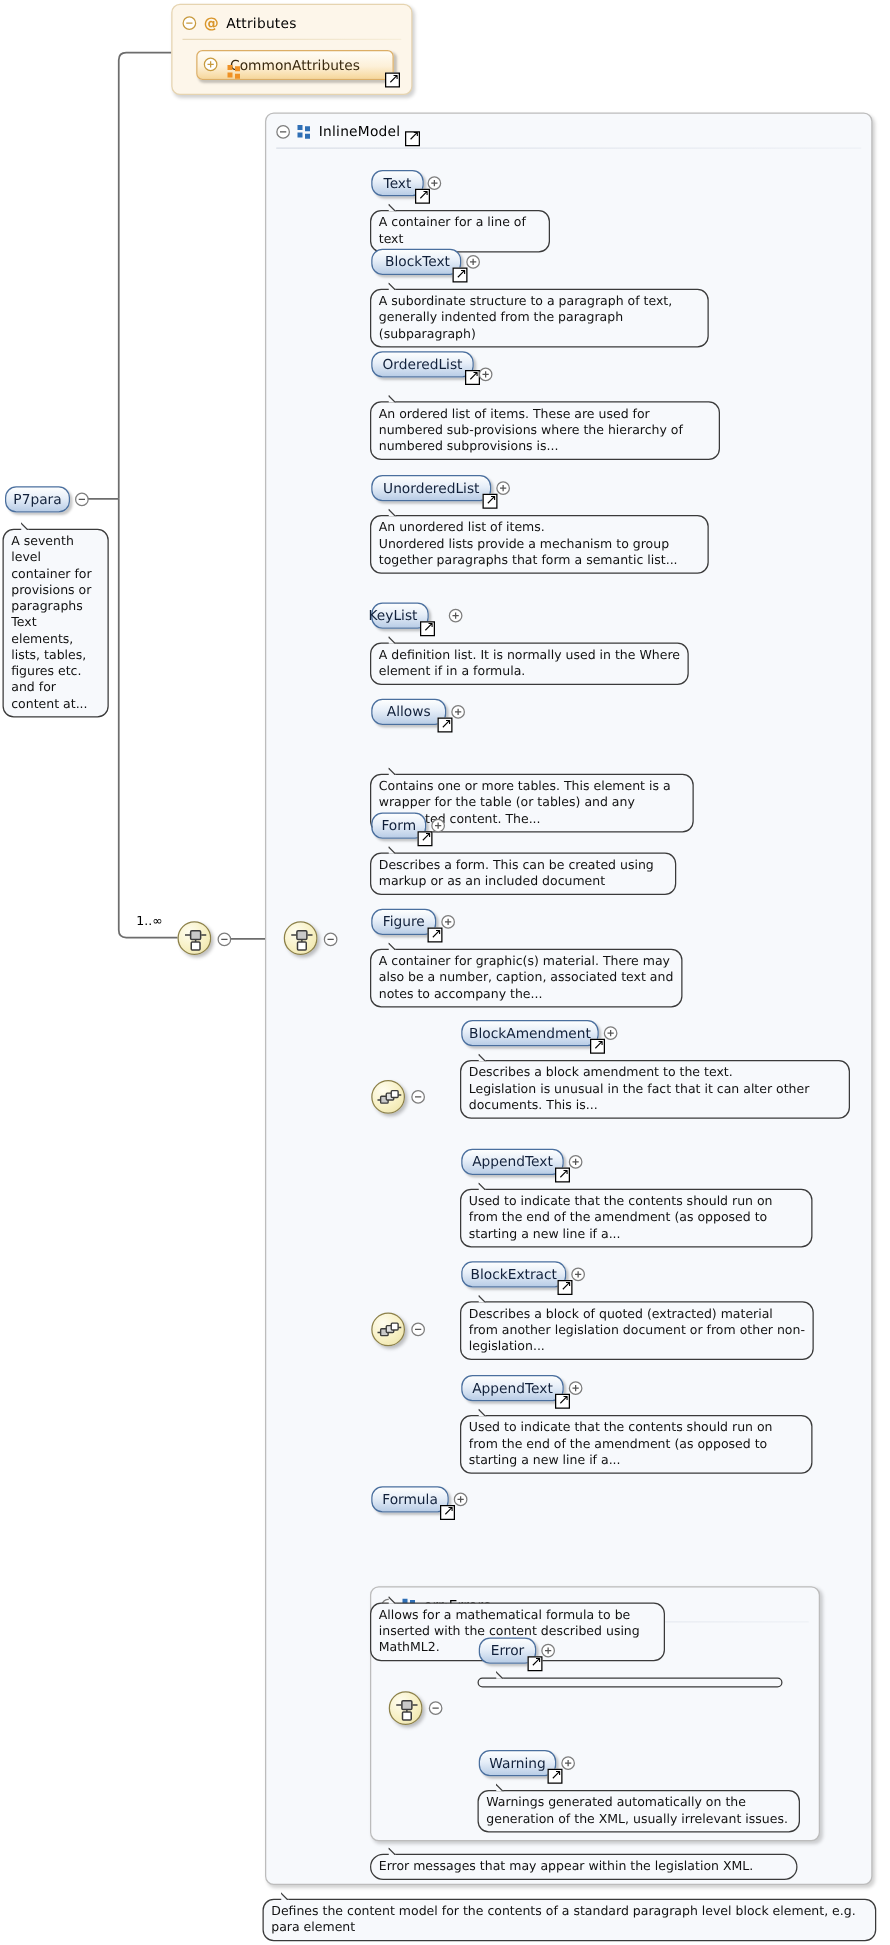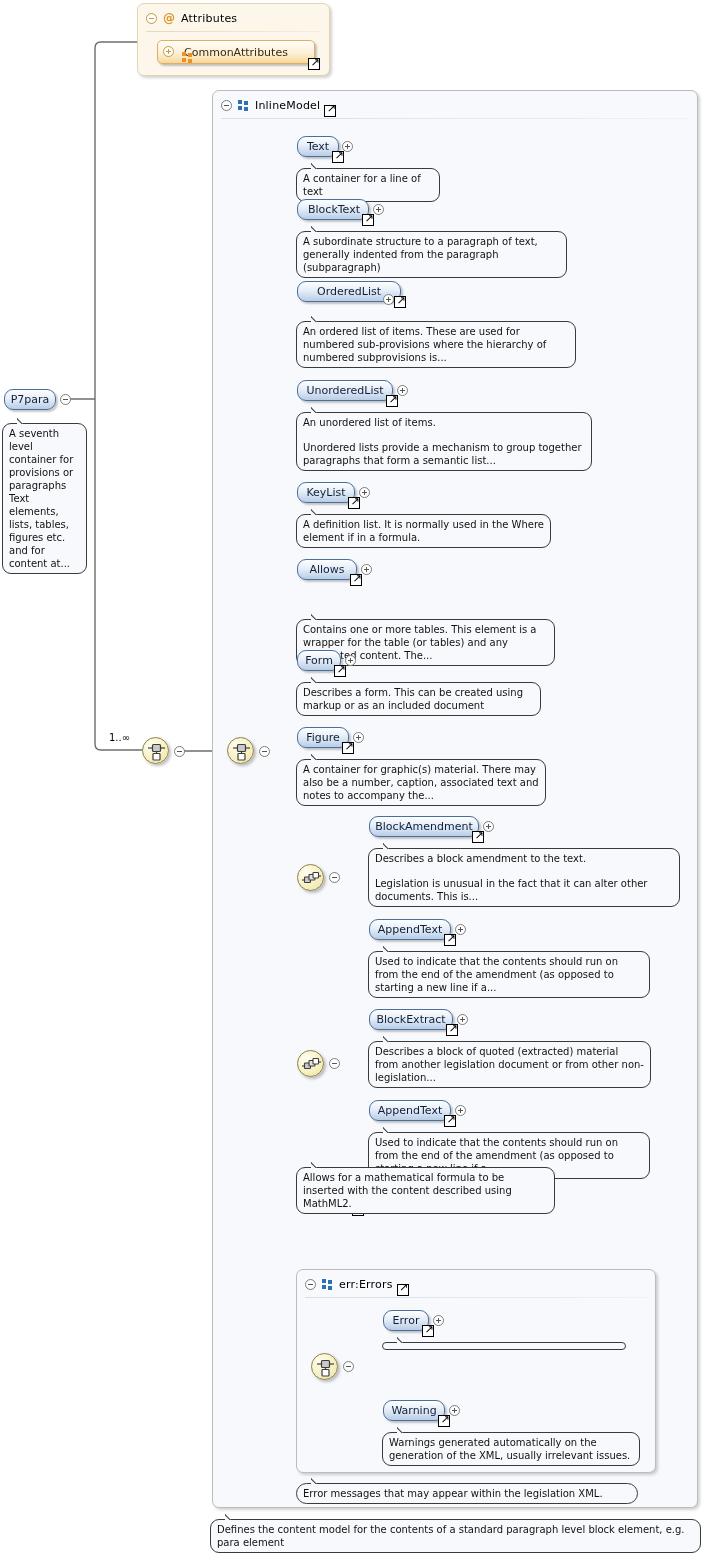--- a/index.html
+++ b/index.html
@@ -103,21 +103,21 @@
   }
   .anno .tip {
     position:absolute; top:-7px; width:14px; height:7px; overflow:hidden;
   }
   .anno .tip::before {
     content:""; position:absolute; left:0; top:1px; width:9px; height:9px;
     background:#f7f9fc; border-left:1px solid #3a3a3a; border-top:1px solid #3a3a3a;
     transform:rotate(45deg); transform-origin:0 0;
   }
   .anno p { margin:0; }
-  .anno p.gap { margin-top:12px; }
+  .anno p.gap { }
 
   
   .comp {
     position:absolute; width:27px; height:27px; border-radius:50%;
     border:1px solid #8c8048;
     background:radial-gradient(circle at 34% 30%, #fffdf0 0%, #f7f0c4 55%, #ece2a4 100%);
     box-shadow:2px 2px 3px rgba(0,0,0,0.25);
   }
   .comp svg { position:absolute; left:3px; top:3px; }
   .compminus {
@@ -331,42 +331,42 @@
   <div class="node" style="left:297px; top:199px; width:72px;justify-content:flex-end;">
     <span class="nlabel">BlockText</span>
     <span class="gotobadge"></span>
   </div>
   <span class="nodeplus" style="left:373px; top:204px;"></span>
   <div class="anno" style="left:296px; top:231px; width:271px;">
     <span class="tip" style="left:14px;"></span>
     <p>A subordinate structure to a paragraph of text, generally indented from the paragraph (subparagraph)</p>
   </div>
 
-  <div class="node" style="left:297px; top:281px; width:104px;">
+  <div class="node" style="left:297px; top:281px; width:82px;">
     <span class="nlabel">OrderedList</span>
     <span class="gotobadge"></span>
   </div>
   <span class="nodeplus" style="left:383px; top:294px;"></span>
   <div class="anno" style="left:296px; top:321px; width:280px;">
     <span class="tip" style="left:14px;"></span>
     <p>An ordered list of items. These are used for numbered sub-provisions where the hierarchy of numbered subprovisions is...</p>
   </div>
 
   <div class="node" style="left:297px; top:380px; width:96px;">
     <span class="nlabel">UnorderedList</span>
     <span class="gotobadge"></span>
   </div>
   <span class="nodeplus" style="left:397px; top:385px;"></span>
-  <div class="anno" style="left:296px; top:412px; width:296px;">
+  <div class="anno" style="left:296px; top:412px; width:271px;">
     <span class="tip" style="left:14px;"></span>
     <p>An unordered list of items.</p>
     <p class="gap">Unordered lists provide a mechanism to group together paragraphs that form a semantic list...</p>
   </div>
 
-  <div class="node" style="left:297px; top:482px; width:58px;">
+  <div class="node" style="left:297px; top:482px; width:46px;justify-content:flex-end;">
     <span class="nlabel">KeyList</span>
     <span class="gotobadge"></span>
   </div>
   <span class="nodeplus" style="left:359px; top:487px;"></span>
   <div class="anno" style="left:296px; top:514px; width:255px;">
     <span class="tip" style="left:14px;"></span>
     <p>A definition list. It is normally used in the Where element if in a formula.</p>
   </div>
 
   <div class="node" style="left:297px; top:559px; width:60px;">
@@ -438,21 +438,21 @@
   <div class="anno" style="left:368px; top:1132px; width:282px;">
     <span class="tip" style="left:14px;"></span>
     <p>Used to indicate that the contents should run on from the end of the amendment (as opposed to starting a new line if a...</p>
   </div>
 
   <div class="node" style="left:297px; top:1189px; width:62px;">
     <span class="nlabel">Formula</span>
     <span class="gotobadge"></span>
   </div>
   <span class="nodeplus" style="left:363px; top:1194px;"></span>
-  <div class="anno" style="left:296px; top:1167px; width:259px;">
+  <div class="anno" style="left:296px; top:1282px; width:236px;">
     <span class="tip" style="left:14px;"></span>
     <p>Allows for a mathematical formula to be inserted with the content described using MathML2.</p>
   </div>
 
   <div class="node" style="left:383px; top:1310px; width:46px;">
     <span class="nlabel">Error</span>
     <span class="gotobadge"></span>
   </div>
   <span class="nodeplus" style="left:433px; top:1315px;"></span>
   <div class="anno" style="left:382px; top:1342px; width:244px;">

